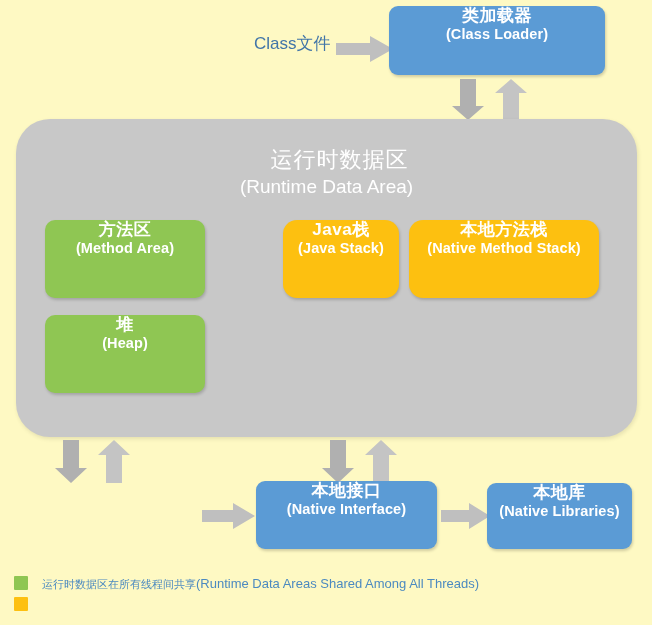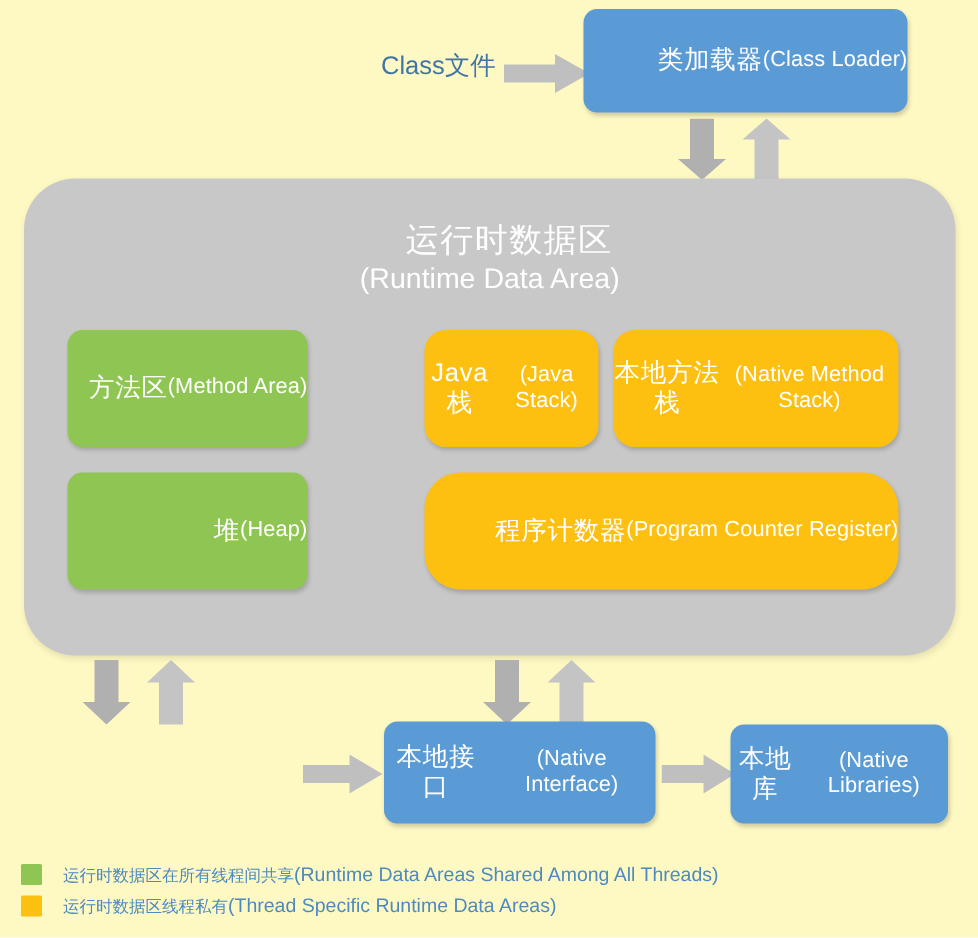--- a/index.html
+++ b/index.html
@@ -16,27 +16,28 @@
     height: 625px;
     background: #fef9c3;
     overflow: hidden;
   }
 
   
   .box {
     position: absolute;
     box-sizing: border-box;
     display: flex;
-    flex-direction: row;
+    flex-direction: column;
     align-items: center;
-    justify-content: flex-end;
+    justify-content: flex-start;
     color: #ffffff;
     text-align: center;
     line-height: 1.18;
     box-shadow: 1px 2px 3px rgba(0,0,0,0.18);
+    font-weight: bold;
   }
   .box .cn {
     font-size: 17px;
     letter-spacing: 0.5px;
   }
   .box .en {
     font-size: 14.5px;
     letter-spacing: 0.1px;
   }
   .blue  { background: #5b9bd5; border-radius: 9px; }
@@ -156,24 +157,20 @@
     <div class="box amber" style="left:267px; top:101px; width:116px; height:78px;">
       <span class="cn">Java栈</span>
       <span class="en">(Java Stack)</span>
     </div>
 
     <div class="box green" style="left:29px; top:196px; width:160px; height:78px;">
       <span class="cn">堆</span>
       <span class="en">(Heap)</span>
     </div>
 
-    <div class="box amber" style="left:267px; top:196px; width:316px; height:78px; border-radius:24px;">
-      <span class="cn">程序计数器</span>
-      <span class="en">(Program Counter Register)</span>
-    </div>
   </div>
 
   <div class="arrow" style="left:54px; top:440px;">
     <svg width="34" height="44" viewBox="0 0 34 44">
       <path d="M9,0 L25,0 L25,28 L33,28 L17,43 L1,28 L9,28 Z" fill="#b0b0b0"></path>
     </svg>
   </div>
   <div class="arrow" style="left:97px; top:440px;">
     <svg width="34" height="44" viewBox="0 0 34 44">
       <path d="M17,0 L33,15 L25,15 L25,43 L9,43 L9,15 L1,15 Z" fill="#c4c4c4"></path>
@@ -216,19 +213,16 @@
 
   <div id="legend">
     <div class="legend-row">
       <span class="legend-swatch green"></span>
       <span class="legend-text">
         <span class="cn">运行时数据区在所有线程间共享</span><span class="en">(Runtime Data Areas Shared Among All Threads)</span>
       </span>
     </div>
     <div class="legend-row">
       <span class="legend-swatch amber"></span>
-      <span class="legend-text">
-        <span class="cn">运行时数据区线程私有</span><span class="en">(Thread Specific Runtime Data Areas)</span>
-      </span>
     </div>
   </div>
 
 </div>
 
 </body></html>

